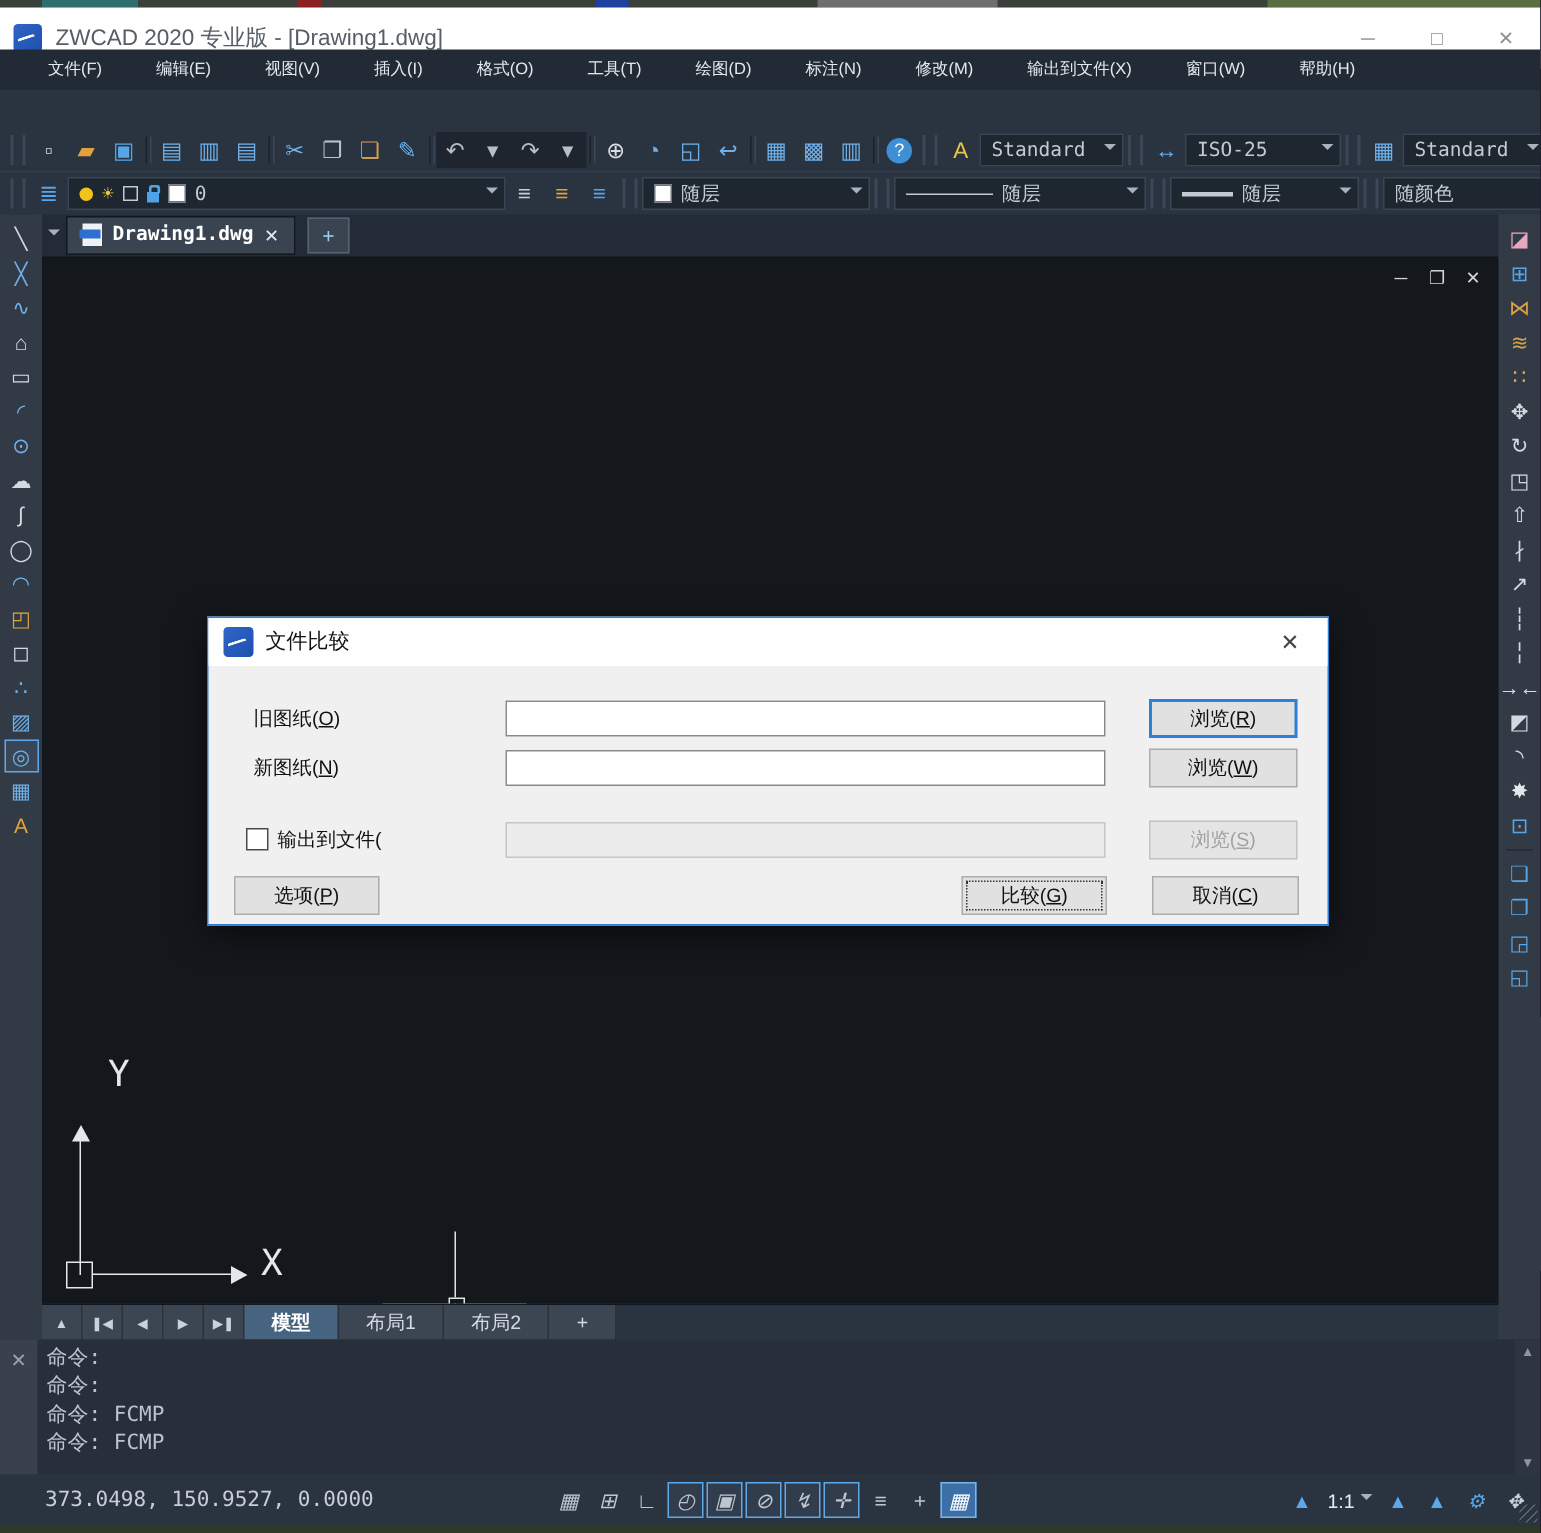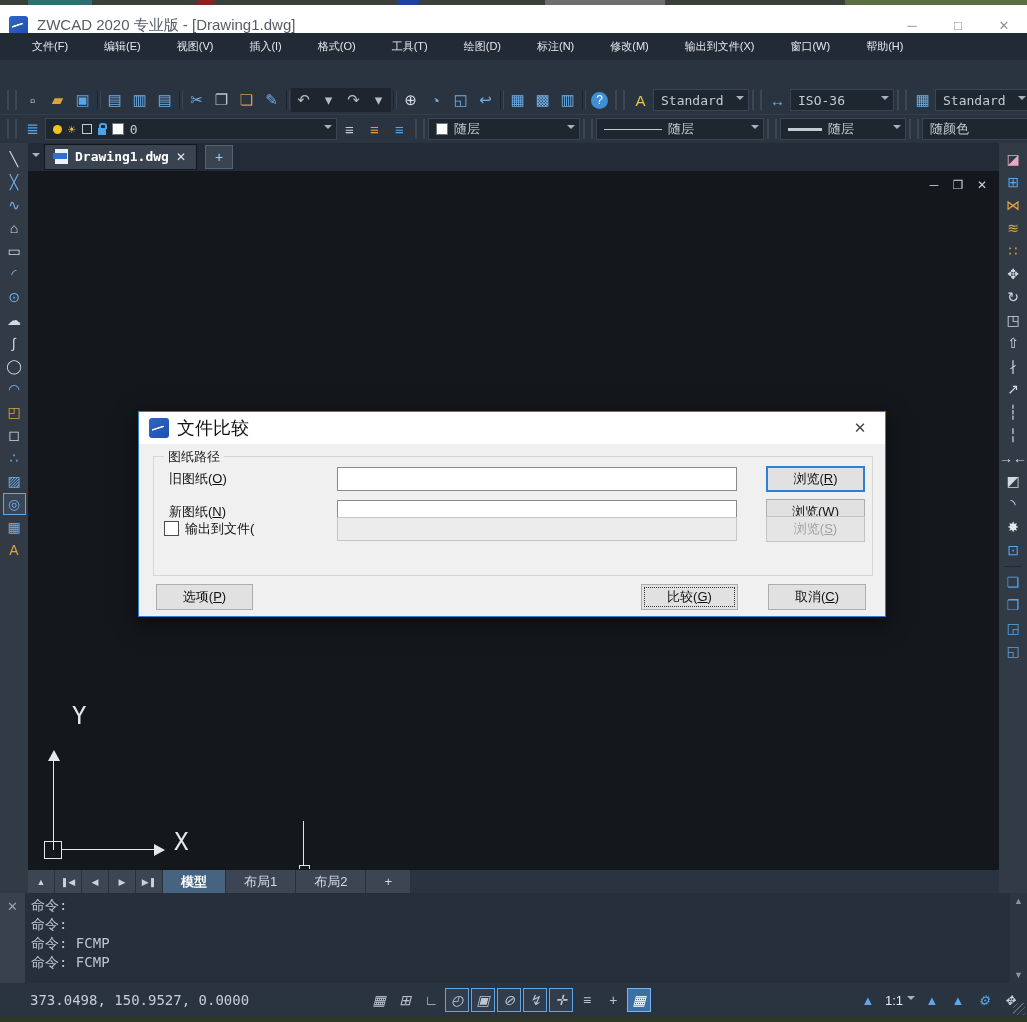--- a/index.html
+++ b/index.html
@@ -107,21 +107,21 @@
 
   
   .dialog{position:absolute;left:110px;top:239px;width:748px;height:206px;background:#f0f0f0;
           border:1px solid #2f7fd6;box-shadow:0 6px 22px rgba(0,0,0,.55);box-sizing:border-box;
           color:#000;font-size:13px;}
   .dtitle{height:32px;background:#ffffff;display:flex;align-items:center;padding:0 10px;}
   .dlogo{width:20px;height:20px;border-radius:3px;background:linear-gradient(135deg,#2f66c8,#1e4fae);
          position:relative;flex:none;}
   .dlogo::after{content:"";position:absolute;left:3px;top:9px;width:13px;height:4px;
          border-top:2px solid #fff;transform:rotate(-18deg);border-radius:2px;}
-  .dtitle .t{margin-left:8px;font-size:18px;color:#111;}
+  .dtitle .t{margin-left:8px;font-size:14px;color:#111;}
   .dtitle .x{margin-left:auto;color:#444;font-size:15px;width:30px;text-align:center;}
   .groupbox{position:absolute;left:14px;top:44px;width:718px;height:118px;border:1px solid #d5d5d5;}
   .grouplabel{position:absolute;left:10px;top:-9px;background:#f0f0f0;padding:0 4px;color:#222;}
   .drow{position:absolute;left:0;width:748px;height:26px;display:flex;align-items:center;}
   .dlabel{position:absolute;left:30px;color:#111;}
   .txt{position:absolute;left:198px;width:400px;height:24px;border:1px solid #8a8a8a;background:#fff;
        box-sizing:border-box;font-size:13px;padding:0 4px;font-family:"Liberation Sans",sans-serif;}
   .txt:disabled,.txt.dis{background:#ececec;border-color:#c6c6c6;}
   .dbtn{position:absolute;width:99px;height:26px;background:#e1e1e1;border:1px solid #adadad;
         display:flex;align-items:center;justify-content:center;box-sizing:border-box;color:#111;}
@@ -299,21 +299,21 @@
       </span>
     <div class="tcombo" style="width:96px">
       <span class="val">Standard</span>
       <span class="caret"></span>
     </div>
     <div class="grip"></div>
     <span class="tbi" style="color:#6fb0e8">
         <i class="g">↔</i>
       </span>
     <div class="tcombo" style="width:104px">
-      <span class="val">ISO-36</span>
+      <span class="val">ISO-25</span>
       <span class="caret"></span>
     </div>
     <div class="grip"></div>
     <span class="tbi" style="color:#6fb0e8">
         <i class="g">▦</i>
       </span>
     <div class="tcombo" style="width:96px">
       <span class="val">Standard</span>
       <span class="caret"></span>
     </div>
@@ -464,23 +464,20 @@
           <span class="ch-box"></span>
         </div>
 
         <div class="dialog">
           <div class="dtitle">
             <span class="dlogo"></span>
             <span class="t">文件比较</span>
             <span class="x">✕</span>
           </div>
 
-          <div class="groupbox">
-            <span class="grouplabel">图纸路径</span>
-          </div>
 
           <div class="drow" style="top:54px">
             <span class="dlabel"><span>旧图纸(</span><u>O</u><span>)</span></span>
             <input class="txt" style="">
             <div class="dbtn def" style="left:627px">
                 <span>浏览(</span>
                 <u>R</u>
                 <span>)</span>
               </div>
           </div>
@@ -488,21 +485,21 @@
           <div class="drow" style="top:87px">
             <span class="dlabel"><span>新图纸(</span><u>N</u><span>)</span></span>
             <input class="txt" style="">
             <div class="dbtn" style="left:627px">
                 <span>浏览(</span>
                 <u>W</u>
                 <span>)</span>
               </div>
           </div>
 
-          <div class="drow" style="top:104px">
+          <div class="drow" style="top:135px">
             <span class="cbx"></span>
             <span class="cbl">输出到文件(</span>
             <input class="txt dis" disabled="" style="">
             <div class="dbtn dis" style="left:627px">
                 <span>浏览(</span>
                 <u>S</u>
                 <span>)</span>
               </div>
           </div>
 

